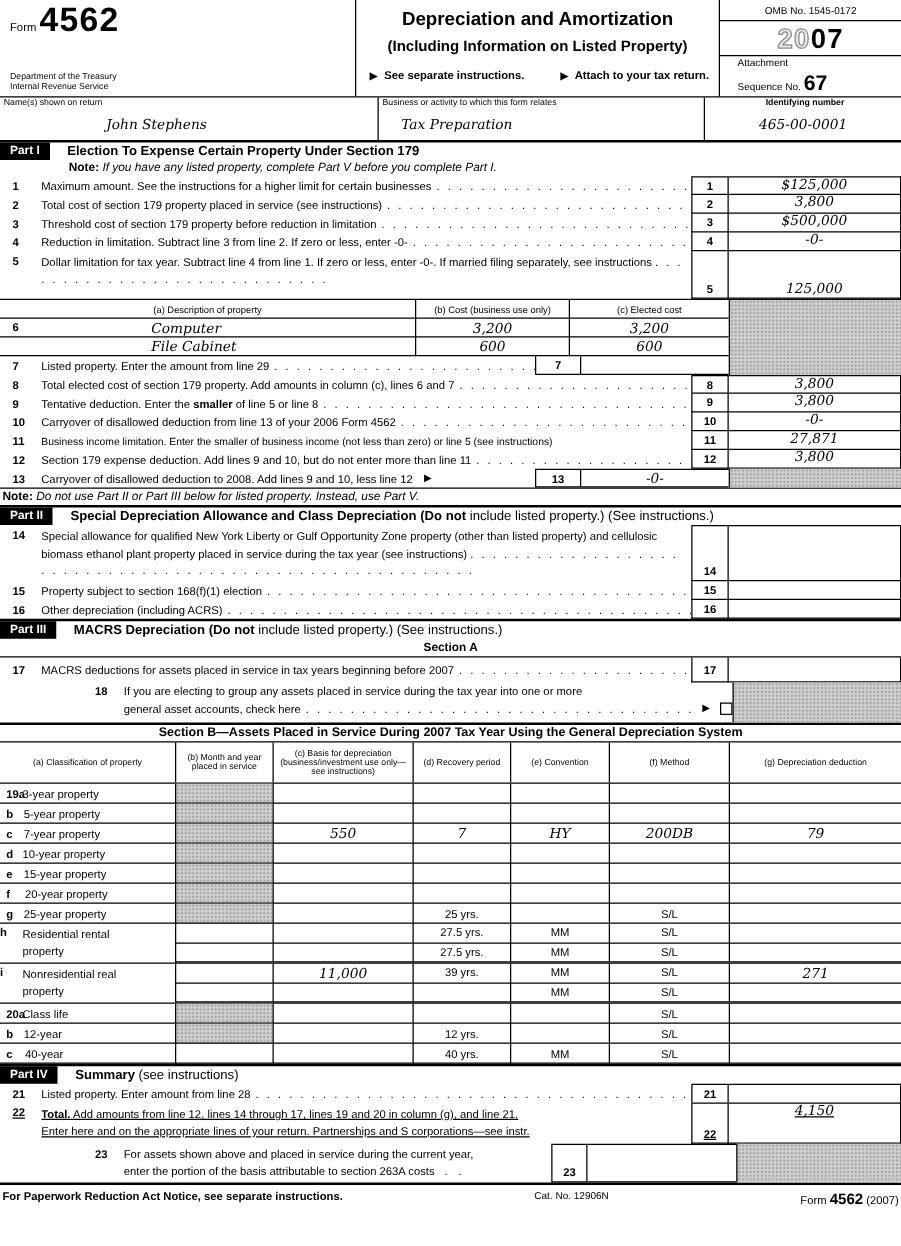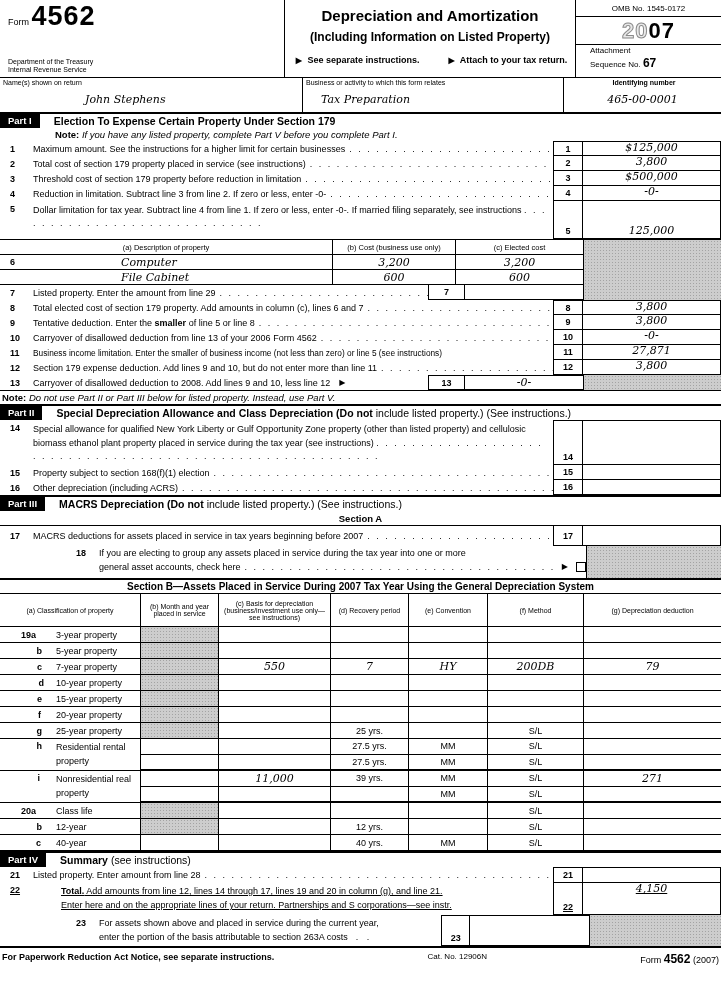--- a/index.html
+++ b/index.html
@@ -24,21 +24,21 @@
   .hdr-center { flex:1; text-align:center; padding-top:7px; }
   .htitle { font-size:15px; font-weight:bold; }
   .hsub { font-size:12px; font-weight:bold; margin-top:6px; }
   .hinstr { font-size:9px; font-weight:bold; margin-top:11px; display:flex; justify-content:center; gap:26px; }
   .hdr-right { width:146px; border-left:1px solid #000; display:flex; flex-direction:column; }
   .omb { font-size:8px; text-align:center; padding:4px 0 3px; border-bottom:1px solid #000; }
   .yearbox { text-align:center; border-bottom:1px solid #000; padding:1px 0 0; }
   .yr20 { font-size:22px; font-weight:bold; color:#e8e8e8; -webkit-text-stroke:1px #8a8a8a; letter-spacing:1px; }
   .yr07 { font-size:22px; font-weight:bold; letter-spacing:1px; }
   .attach { font-size:8px; padding:1px 0 1px 14px; line-height:1.3; }
-  .seqnum { font-size:12px; }
+  .seqnum { font-size:17px; }
 
   
   .ident { display:flex; height:34px; }
   .icell { display:flex; flex-direction:column; }
   .ilabel { font-size:7px; padding:1px 0 0 3px; }
   .ival { flex:1; display:flex; align-items:center; }
   .iname { width:302px; }  .iname .ival { padding-left:85px; }
   .ibiz { width:261px; border-left:1px solid #000; } .ibiz .ival { padding-left:18px;text-align:right; }
   .iid { width:158px; border-left:1px solid #000;align-items:center; } .iid .ival { justify-content:center; }
 
@@ -81,36 +81,36 @@
   .shR { width:138px; border-left:1px solid #000; }
 
   
   .sechead { text-align:center; font-weight:bold; font-size:10px; border-top:2px solid #000;
              border-bottom:1px solid #000; height:16px; display:flex; align-items:center; justify-content:center; }
   .colhead { display:flex; height:33px; font-size:7px; text-align:center; border-bottom:1px solid #000; }
   .colhead > div { display:flex; align-items:center; justify-content:center; padding:1px 2px; }
   .gr { display:flex; height:16px; }
   .gr > div { display:flex; align-items:center; justify-content:center; border-bottom:1px solid #000; }
   .ca { width:140px; justify-content:flex-start !important; }
-  .ca .rn { width:40px; padding-left:5px; font-weight:bold; flex:none;margin-left:16px; }
+  .ca .rn { width:18px; padding-left:5px; font-weight:bold; flex:none; }
   .cb { width:78px; border-left:1px solid #000; }
   .cc { width:112px; border-left:1px solid #000; }
   .cd { width:78px; border-left:1px solid #000; }
   .ce { width:79px; border-left:1px solid #000; }
   .cf { width:96px; border-left:1px solid #000; }
   .cg { width:138px; border-left:1px solid #000; }
   .dbl { height:32px; }
   .dbl .ca { align-items:flex-start !important; padding-top:2px; }
   .sub { flex:1; display:flex; flex-direction:column; }
   .sub .gr { height:16px; }
   .sub .gr > .cb:first-child { border-left:1px solid #000; }
   .lbl2 { line-height:1.5; }
 
   
-  .l22txt { line-height:1.55;margin-left:28px; }
+  .l22txt { line-height:1.55; }
   .arrow { font-size:8px; padding:0 3px; }
   .chk { width:10px; height:10px; border:1px solid #000; display:inline-block; margin-left:5px; flex:none; }
 
   
   .foot { display:flex; align-items:flex-start; justify-content:space-between;
           border-top:2px solid #000; padding:4px 2px 0 2px; height:21px; }
   .foot .catno { font-size:8px; }
   .fform { font-size:9px; }
   .fnum { font-size:12px; font-weight:bold; }
 </style>

